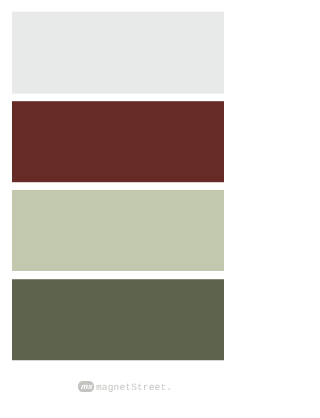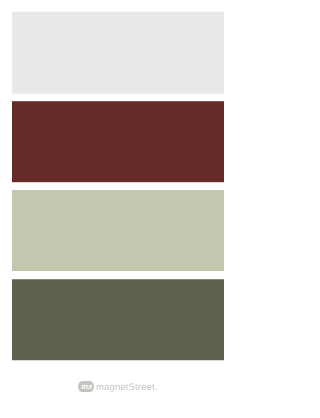--- a/index.html
+++ b/index.html
@@ -32,16 +32,16 @@
   <div class="swatch-strip" id="swatch2" style="background: rgb(194, 200, 173);"></div>
   <div class="swatch-strip" id="swatch3" style="background: rgb(93, 99, 76);"></div>
 
   <div class="footer">
     <svg class="logo-mark" viewBox="0 0 16 11.2" xmlns="http://www.w3.org/2000/svg">
       <rect id="logo-mark-bg" x="0" y="0" width="16" height="11.2" rx="4.8" ry="4.8" fill="#c4c4c0"></rect>
       <g transform="translate(8.2,7.9) skewX(-16)">
         <text id="logo-mark-text" x="0" y="0" text-anchor="middle" font-family="Liberation Sans, sans-serif" font-size="7.8" font-weight="bold" fill="#ffffff">ms</text>
       </g>
     </svg>
-    <span class="brand" style="color: rgb(198, 198, 195);">magnetStreet.</span>
+    <span class="brand" style="color: rgb(198, 198, 195); font-family: Liberation Mono, monospace;">magnetStreet.</span>
   </div>
 
 </div>
 
 </body></html>

